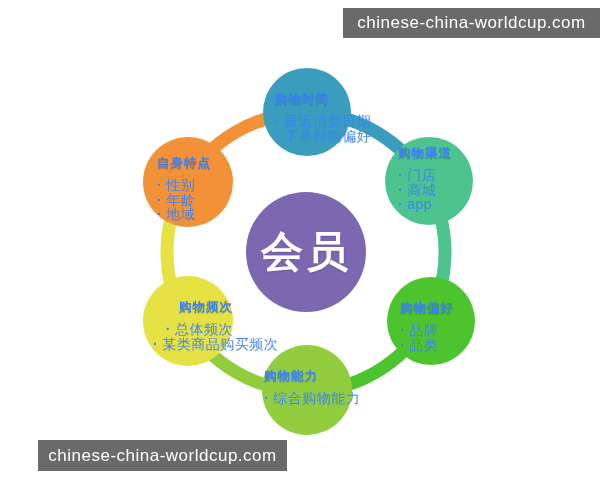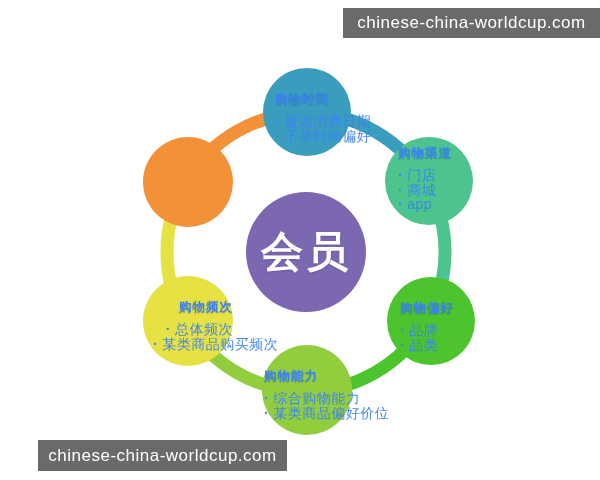--- a/index.html
+++ b/index.html
@@ -111,33 +111,38 @@
     <ul class="node-items">
       <li>品牌</li>
       <li>品类</li>
     </ul>
   </div>
 
   <div class="node-text" style="left:254px; top:345px; width:90px; height:90px; padding:23px 0 0 10px;">
     <div class="node-title">购物能力</div>
     <ul class="node-items">
       <li>综合购物能力</li>
-      <li>某类商品偏好价位</li>
     </ul>
   </div>
 
   <div class="node-text" style="left:143px; top:276px; width:90px; height:90px; padding:23px 0 0 10px;text-align:right;">
     <div class="node-title">购物频次</div>
     <ul class="node-items">
       <li>总体频次</li>
       <li>某类商品购买频次</li>
     </ul>
   </div>
 
   <div class="node-text" style="left:143px; top:137px; width:90px; height:90px; padding:18px 0 0 14px;">
+    <div class="node-title">自身特点</div>
+    <ul class="node-items">
+      <li>性别</li>
+      <li>年龄</li>
+      <li>地域</li>
+    </ul>
   </div>
 
   <div class="center-text">会员</div>
 
   <div class="watermark watermark-top" style="background-color: rgb(106, 106, 106);">
     <span>chinese-china-worldcup.com</span>
   </div>
   <div class="watermark watermark-bottom" style="background-color: rgb(106, 106, 106);">
     <span>chinese-china-worldcup.com</span>
   </div>

